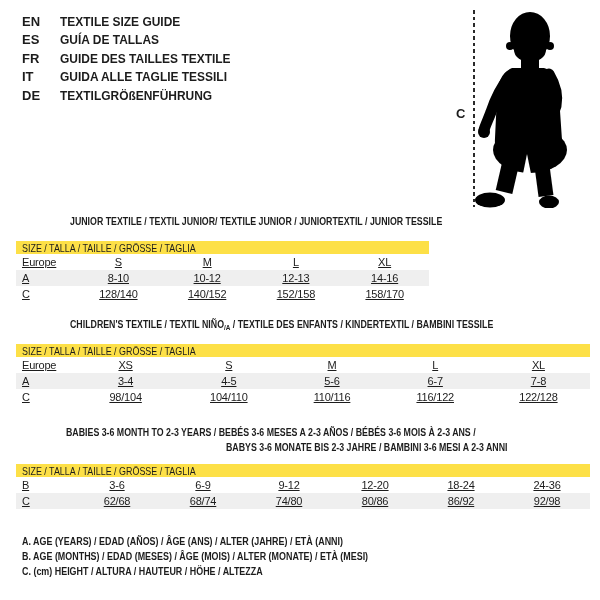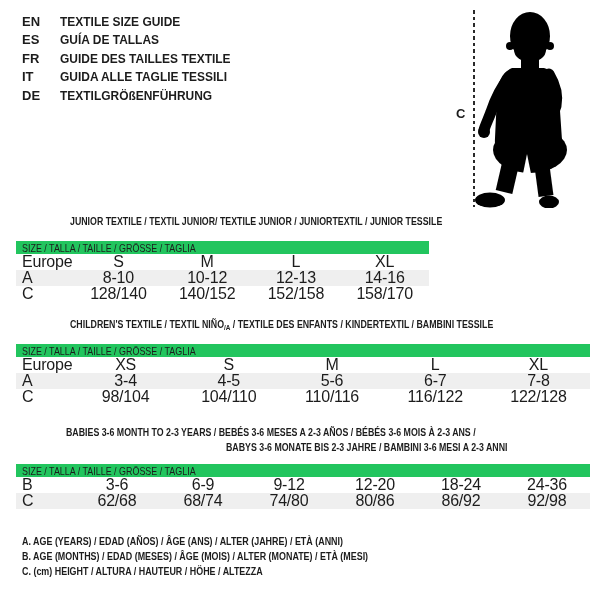--- a/index.html
+++ b/index.html
@@ -21,23 +21,23 @@
   }
   .c-label { position:absolute; left:456px; top:106px; font-size:13px; font-weight:700; }
   .baby-svg { position:absolute; left:474px; top:8px; }
   
   .sec-title { position:absolute; font-size:11px; font-weight:700;margin-left:48px; }
   .cx80 { display:inline-block; transform:scaleX(0.80); transform-origin:0 50%; white-space:nowrap; }
   .cx85 { display:inline-block; transform:scaleX(0.85); transform-origin:0 50%; white-space:nowrap; }
   .table { position:absolute; }
   .thead {
     height:13px; display:flex; align-items:center;
-    background:#22c55e; font-size:10.5px; padding-left:6px; color:#1c1c1c;
+    background:#fde047; font-size:10.5px; padding-left:6px; color:#1c1c1c;
   }
-  .trow { display:flex; align-items:center; height:16px; font-size:16px; }
+  .trow { display:flex; align-items:center; height:16px; font-size:11px;text-decoration:underline; }
   .rows .trow:nth-child(2) { background:#efefef; }
   .cell { flex:1; text-align:center; letter-spacing:-0.2px; }
   .cell.lbl { flex:0 0 52px; text-align:left; padding-left:6px; }
   
   .footnotes { position:absolute; left:22px; top:534px; }
   .footnote { font-size:10.5px; font-weight:700; line-height:15.2px; }
 </style>
 </head>
 <body>
 

